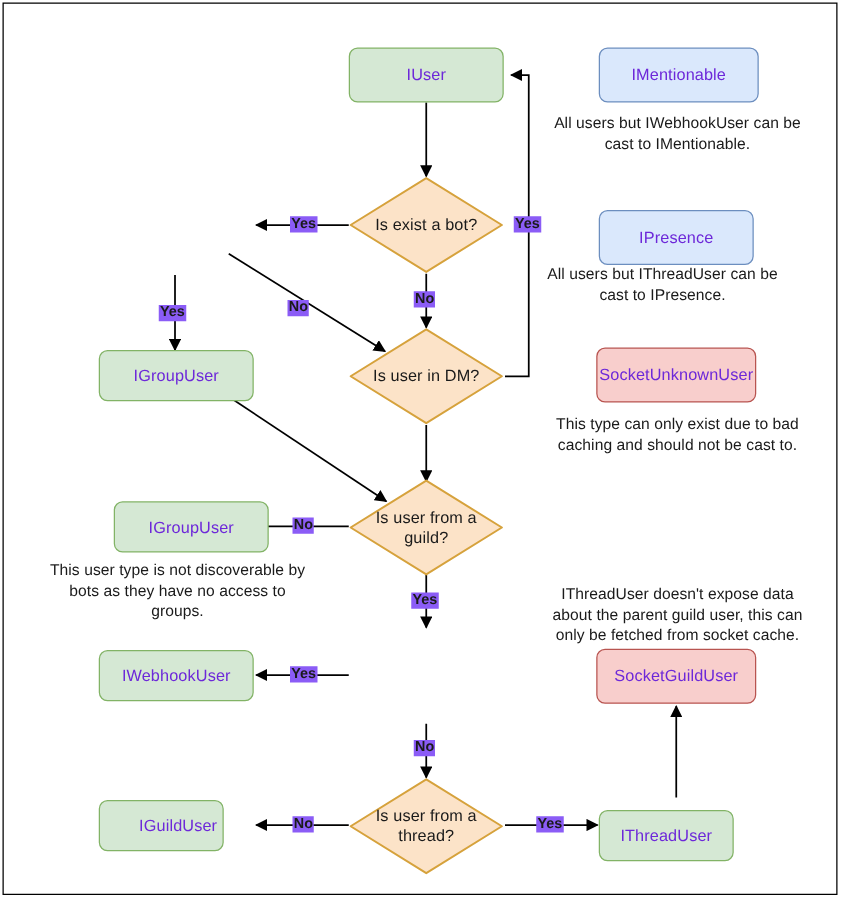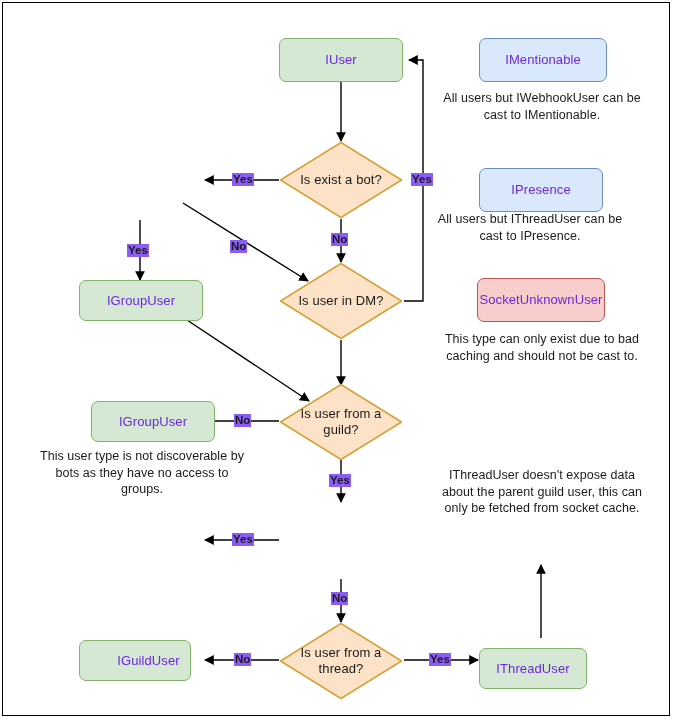--- a/index.html
+++ b/index.html
@@ -158,31 +158,33 @@
   <div class="elabel" style="left:331px; top:592px;">No</div>
   <div class="elabel" style="left:234px; top:653px;">No</div>
   <div class="elabel" style="left:429px; top:653px;">Yes</div>
 
   <div class="node green" style="left:279px; top:38px; width:124px; height:44px;">IUser</div>
 
   <div class="node green" style="left:79px; top:280px; width:124px; height:41px;">IGroupUser</div>
 
   <div class="node green" style="left:91px; top:401px; width:124px; height:41px;">IGroupUser</div>
 
-
-  <div class="node green" style="left:79px; top:640px; width:112px; height:41px;padding-left:27px;">IGuildUser</div>
+  <div class="node green" style="left:79px; top:520px; width:124px; height:41px;">IWebhookUser</div>
+
+  <div class="node green" style="left:79px; top:640px; width:100px; height:41px;padding-left:27px;">IGuildUser</div>
 
   <div class="node green" style="left:479px; top:648px; width:108px; height:41px;">IThreadUser</div>
 
   <div class="node blue" style="left:479px; top:38px; width:128px; height:44px;">IMentionable</div>
 
   <div class="node blue" style="left:479px; top:168px; width:124px; height:44px;">IPresence</div>
 
   <div class="node red" style="left:477px; top:278px; width:128px; height:44px;">SocketUnknownUser</div>
 
+  <div class="node red" style="left:477px; top:519px; width:128px; height:44px;">SocketGuildUser</div>
 
   <div class="diamond" style="left:279px; top:141px; width:124px; height:78px;">
     <svg width="124" height="78" viewBox="0 0 124 78" xmlns="http://www.w3.org/2000/svg">
       <polygon points="62,1.5 122.5,39 62,76.5 1.5,39" fill="#fce3c8" stroke="#d6a23c" stroke-width="1.6" stroke-linejoin="round"></polygon>
     </svg>
     <div class="dlabel">Is exist a bot?</div>
   </div>
 
 
   <div class="diamond" style="left:279px; top:262px; width:124px; height:78px;">

